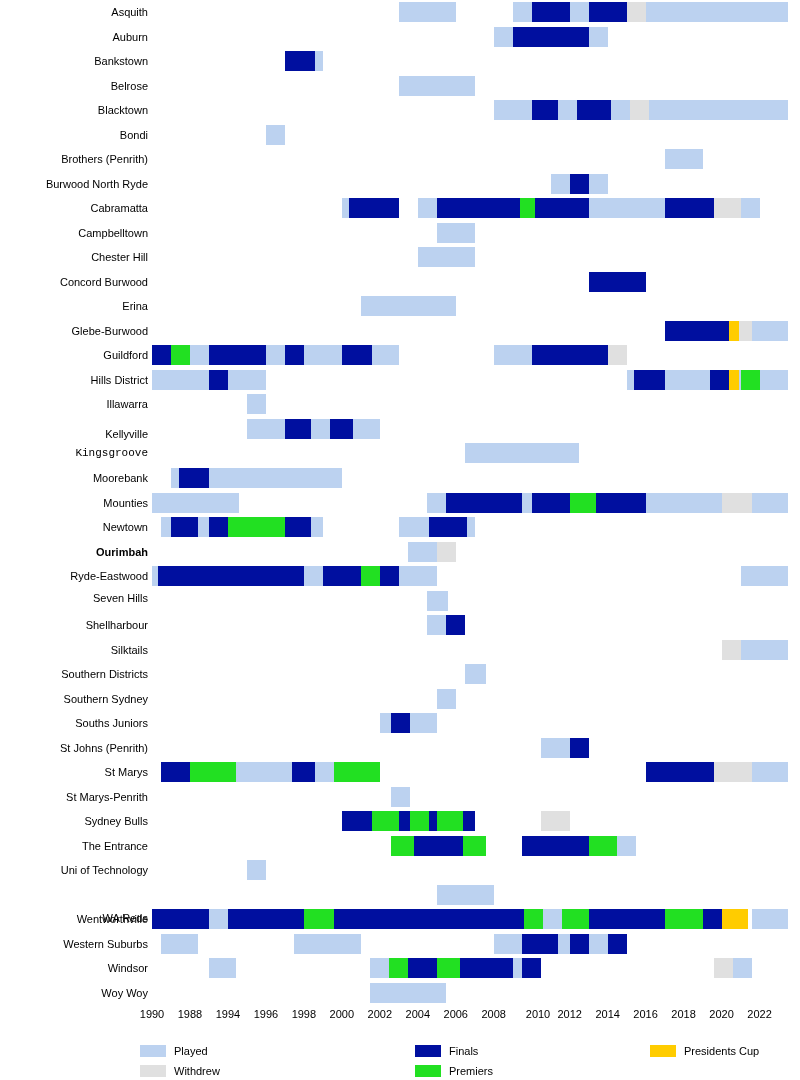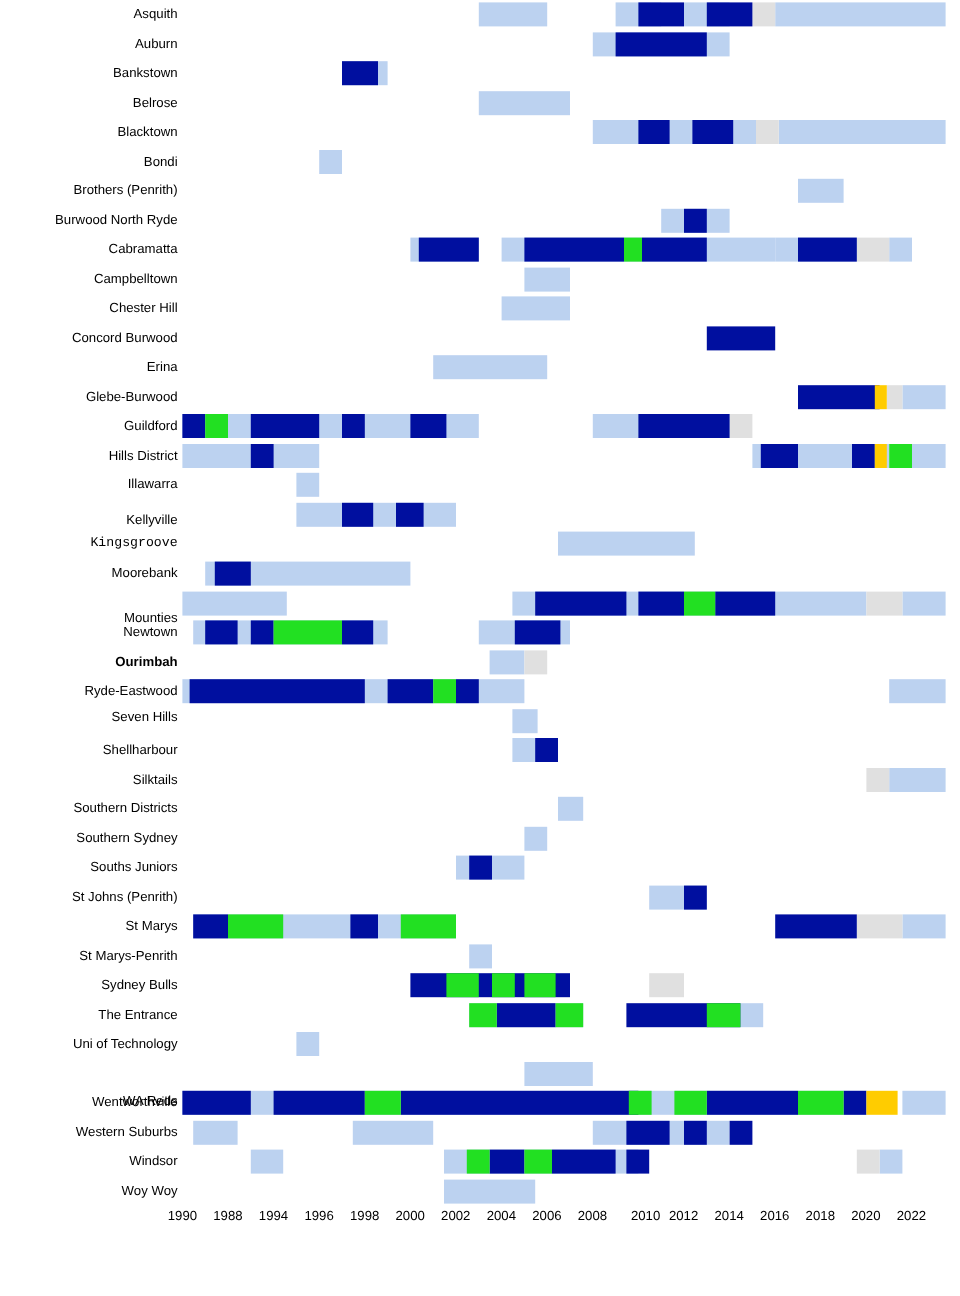--- a/index.html
+++ b/index.html
@@ -36,21 +36,21 @@
       <div class="row-label" style="top: 251.378px;">Chester Hill</div>
       <div class="row-label" style="top: 275.89px;">Concord Burwood</div>
       <div class="row-label" style="top: 300.402px;">Erina</div>
       <div class="row-label" style="top: 324.915px;">Glebe-Burwood</div>
       <div class="row-label" style="top: 349.427px;">Guildford</div>
       <div class="row-label" style="top: 373.939px;">Hills District</div>
       <div class="row-label" style="top: 398.451px;">Illawarra</div>
       <div class="row-label" style="top: 428px;">Kellyville</div>
       <div class="row-label" style="top: 447.476px; font-family: Liberation Mono, monospace;">Kingsgroove</div>
       <div class="row-label" style="top: 471.988px;">Moorebank</div>
-      <div class="row-label" style="top: 496.5px; margin-top: 12px;">Mounties</div>
+      <div class="row-label" style="top: 496.5px;">Mounties</div>
       <div class="row-label" style="top: 521.012px;">Newtown</div>
       <div class="row-label" style="top: 545.524px; font-weight: bold;">Ourimbah</div>
       <div class="row-label" style="top: 570.037px; margin-left: 42px;">Ryde-Eastwood</div>
       <div class="row-label" style="top: 592px;">Seven Hills</div>
       <div class="row-label" style="top: 619.061px;">Shellharbour</div>
       <div class="row-label" style="top: 643.573px;">Silktails</div>
       <div class="row-label" style="top: 668.085px;">Southern Districts</div>
       <div class="row-label" style="top: 692.598px;">Southern Sydney</div>
       <div class="row-label" style="top: 717.11px;">Souths Juniors</div>
       <div class="row-label" style="top: 741.622px;">St Johns (Penrith)</div>
@@ -229,13 +229,25 @@
       <div class="tick" style="left: 303.761px;">2006</div>
       <div class="tick" style="left: 341.731px;">2008</div>
       <div class="tick" style="left: 386px; text-align: right;">2010</div>
       <div class="tick" style="left: 417.672px;">2012</div>
       <div class="tick" style="left: 455.642px;">2014</div>
       <div class="tick" style="left: 493.612px;">2016</div>
       <div class="tick" style="left: 531.582px;">2018</div>
       <div class="tick" style="left: 569.552px;">2020</div>
       <div class="tick" style="left: 607.522px;">2022</div>
     </div>
+  <div class="legend">
+      <div class="lg-sw" style="left: 140px; top: 5px; background: rgb(188, 210, 240);"></div>
+      <div class="lg-tx" style="left: 174px; top: 5px;">Played</div>
+      <div class="lg-sw" style="left: 415px; top: 5px; background: rgb(0, 15, 159);"></div>
+      <div class="lg-tx" style="left: 449px; top: 5px;">Finals</div>
+      <div class="lg-sw" style="left: 650px; top: 5px; background: rgb(255, 204, 0);"></div>
+      <div class="lg-tx" style="left: 684px; top: 5px;">Presidents Cup</div>
+      <div class="lg-sw" style="left: 140px; top: 25px; background: rgb(224, 224, 224);"></div>
+      <div class="lg-tx" style="left: 174px; top: 25px;">Withdrew</div>
+      <div class="lg-sw" style="left: 415px; top: 25px; background: rgb(34, 224, 34);"></div>
+      <div class="lg-tx" style="left: 449px; top: 25px;">Premiers</div>
+    </div>
 </div>
 
 </body></html>

